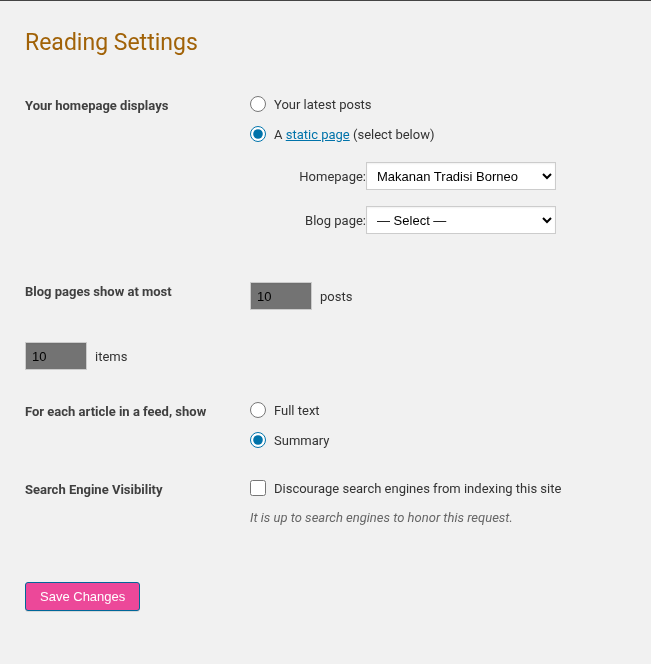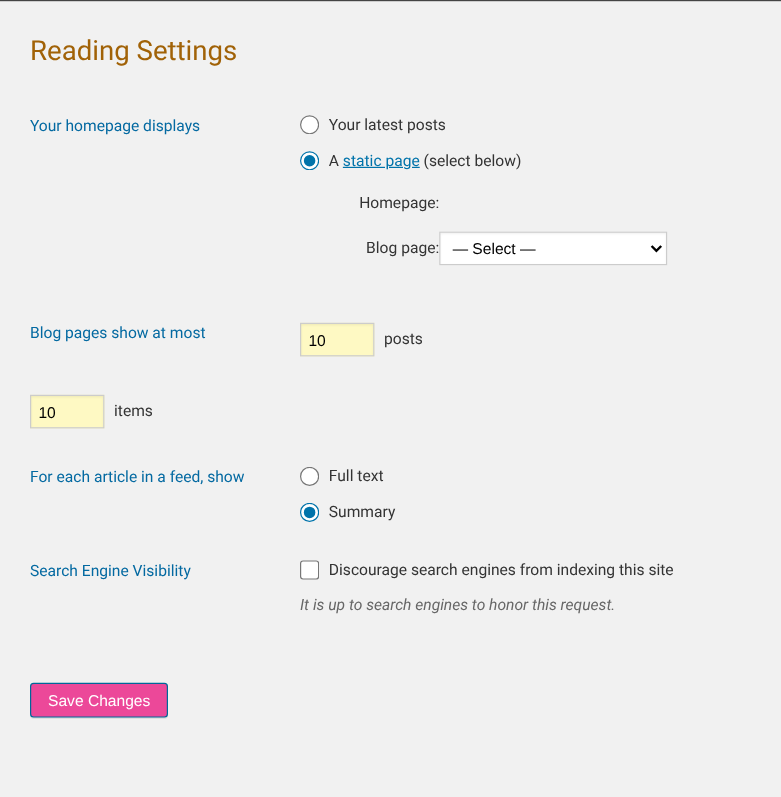--- a/index.html
+++ b/index.html
@@ -23,23 +23,23 @@
     margin: 10px 0 40px 0;
   }
   .form-row {
     display: flex;
     align-items: flex-start;
     margin-bottom: 32px;
   }
   .form-row .label-col {
     width: 225px;
     flex-shrink: 0;
-    font-weight: 400;
-    font-size: 13px;
-    color: #0369a1;
+    font-weight: 700;
+    font-size: 13px;
+    color: #404040;
     padding-top: 2px;
   }
   .form-row .field-col {
     flex: 1;
   }
   .radio-line, .check-line {
     display: flex;
     align-items: center;
     margin-bottom: 14px;
     font-size: 13px;
@@ -87,21 +87,21 @@
   }
   .blurred {
     color: transparent;
     text-shadow: 0 0 6px rgba(80,80,80,0.6);
     user-select: none;
   }
   input.number-input {
     width: 62px;
     height: 28px;
     font-size: 13px;
-    background: #fef9c3;
+    background: #737373;
     border: 1px solid #ccc;
     padding: 2px 6px;
     box-shadow: inset 0 1px 2px rgba(0,0,0,.06);
     margin-right: 8px;
   }
   .inline-field {
     display: flex;
     align-items: center;
     font-size: 13px;
     color: #333;
@@ -142,20 +142,23 @@
       <label class="radio-line">
         <input type="radio" name="show_on_front" checked="" style="">
         <span>
           <span>A </span><a class="link">static page</a><span> (select below)</span>
         </span>
       </label>
 
       <div class="sub-rows">
         <div class="sub-row">
           <div class="sub-label">Homepage:</div>
+          <select class="dropdown">
+            <option class="blurred">Makanan Tradisi Borneo</option>
+          </select>
         </div>
         <div class="sub-row">
           <div class="sub-label">Blog page:</div>
           <select class="dropdown">
             <option>— Select —</option>
           </select>
         </div>
       </div>
     </div>
   </div>

